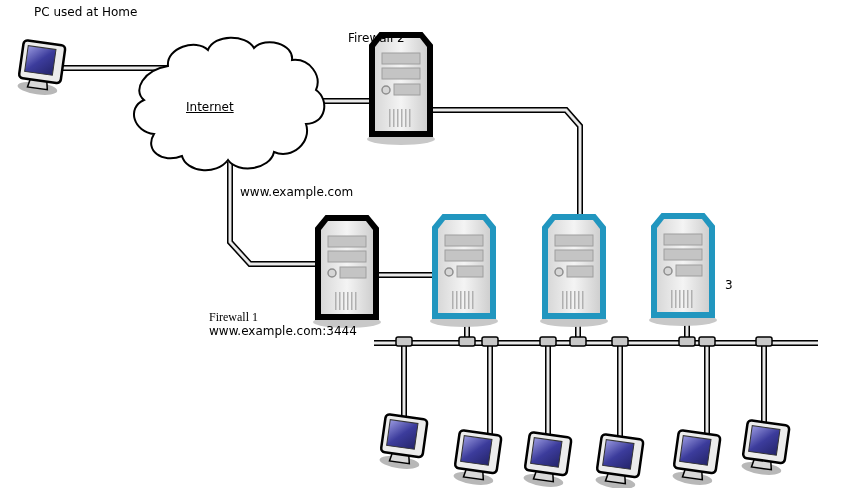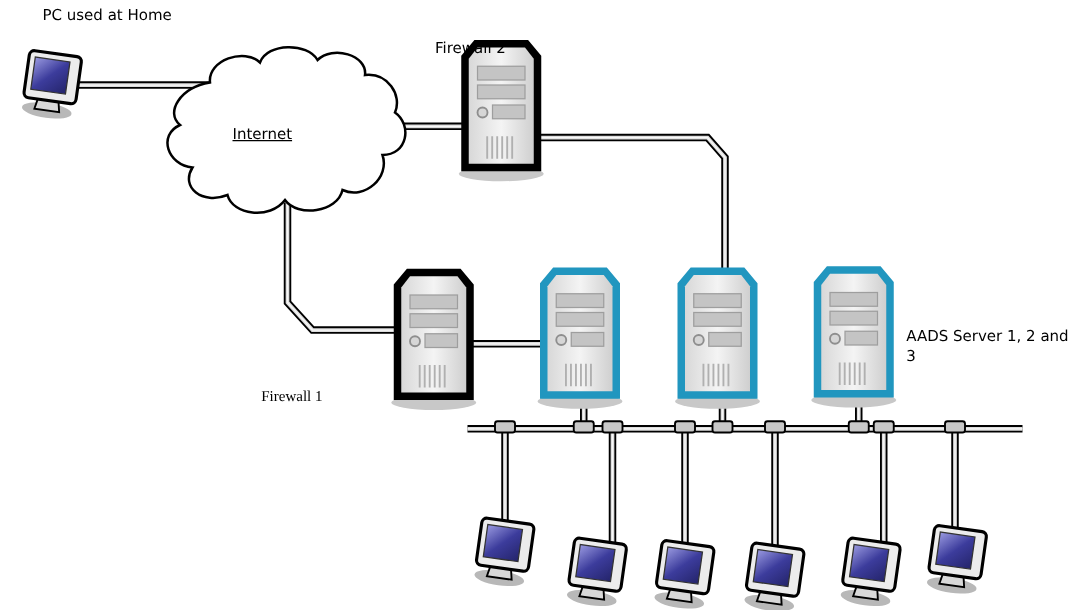--- a/index.html
+++ b/index.html
@@ -240,16 +240,17 @@
           <path d="M12,36 L28,36 L30,46 L10,46 Z" fill="#d8d8d8" stroke="#000" stroke-width="1.5"></path>
           <rect x="0" y="0" width="42" height="38" rx="4" fill="#ececec" stroke="#000" stroke-width="2.5"></rect>
           <rect x="5" y="5" width="28" height="26" fill="url(#screenGrad)" stroke="#333" stroke-width="1"></rect>
         </g>
       </g>
   </svg>
 
   <div class="lbl" style="left:0px;top:5px;padding-left:34px;">PC used at Home</div>
   <div class="lbl" style="left:186px;top:100px;text-decoration:underline;">Internet</div>
   <div class="lbl" style="left:348px;top:-1px;margin-top:32px;">Firewall 2</div>
+  <div class="lbl" style="left:240px;top:185px;">www.example.com</div>
   <div class="lbl" style="left:209px;top:310px;font-family:Liberation Serif, serif;">Firewall 1</div>
-  <div class="lbl" style="left:725px;top:262px;">AADS Server 1, 2 and</div>
+  <div class="lbl" style="left:209px;top:324px;">www.example.com:3444</div>
   <div class="lbl" style="left:725px;top:278px;">3</div>
 </div>
 
 </body></html>

